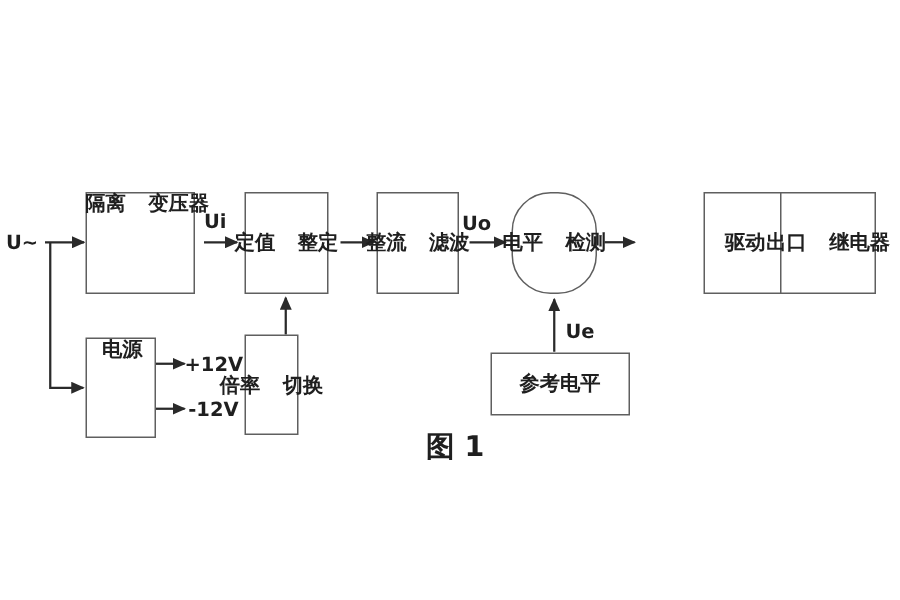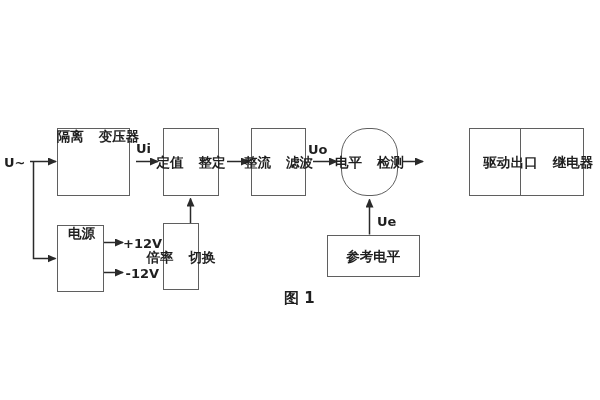--- a/index.html
+++ b/index.html
@@ -25,21 +25,21 @@
     display:flex;flex-direction:row;justify-content:center;align-items:center;
     gap:15px;font-size:13.5px;line-height:14px;font-weight:600;
     white-space:nowrap;
   }
   .box.align-left{align-items:flex-start;}
   .lbl{
     position:absolute;font-size:13px;line-height:15px;font-weight:600;
     white-space:nowrap;
     text-align:center;
   }
-  .caption{font-size:15px;}
+  .caption{font-size:19px;}
 </style>
 </head>
 <body>
 
 <div class="stage">
 
   <svg class="wires" width="600" height="400" viewBox="0 0 600 400">
     <defs>
       <marker id="ah" markerWidth="9" markerHeight="8" refX="8" refY="4" orient="auto" markerUnits="userSpaceOnUse">
         <path class="ah" d="M0,0 L9,4 L0,8 Z"></path>

